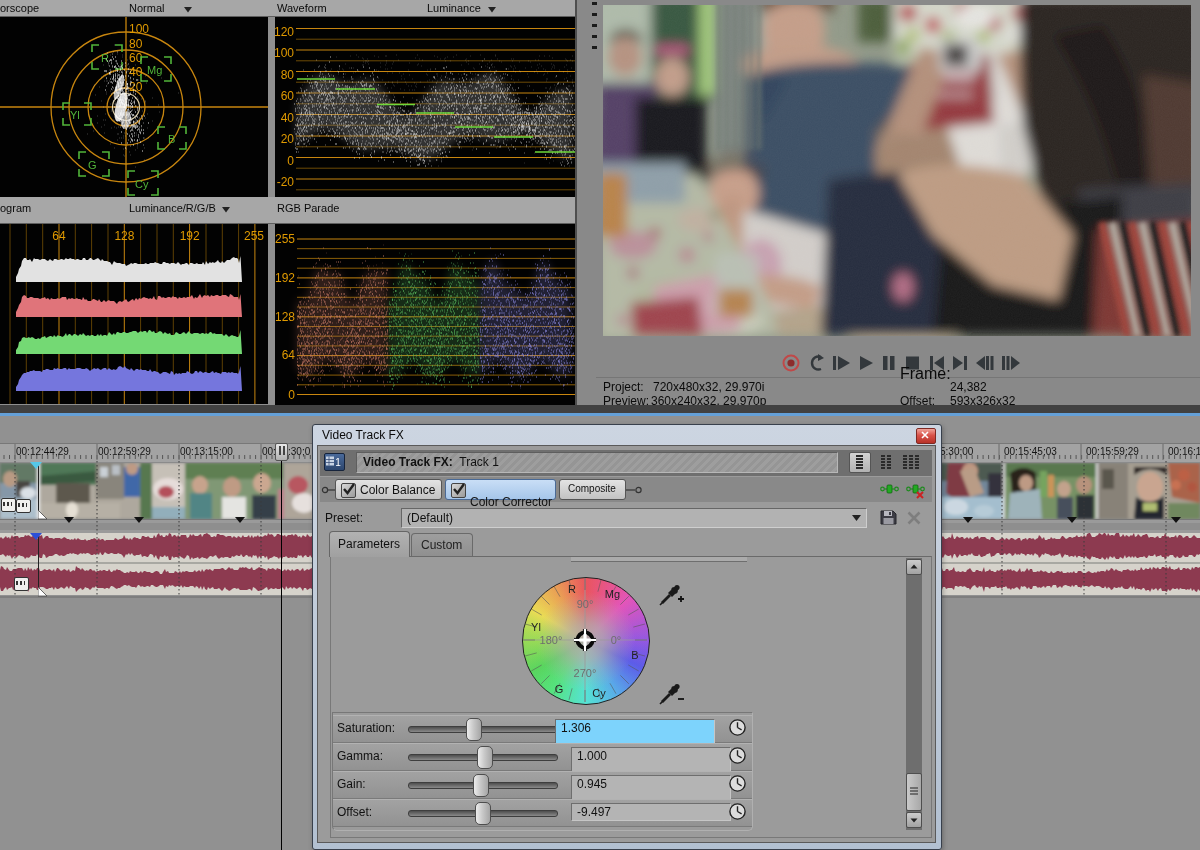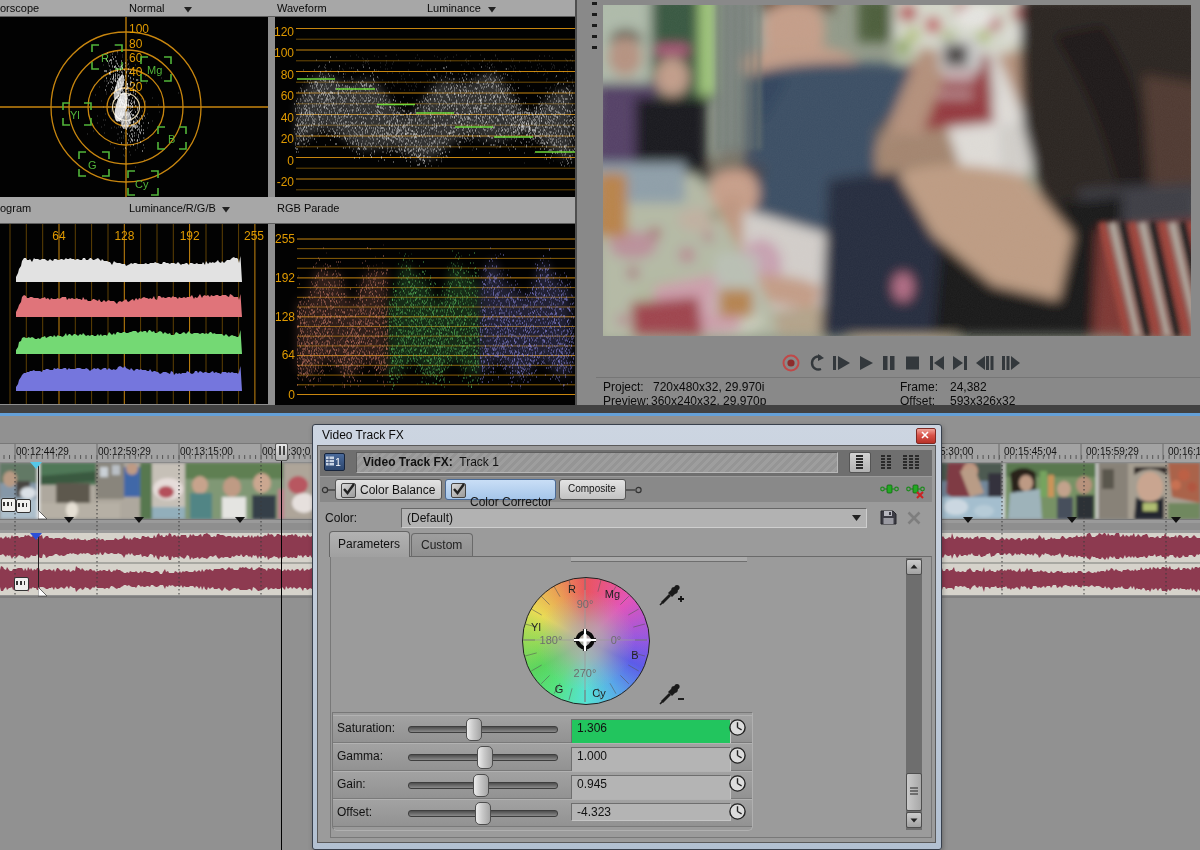--- a/index.html
+++ b/index.html
@@ -315,35 +315,35 @@
     <rect x="210.5" y="4" width="3" height="14" fill="#33383c"></rect>
     <rect x="222" y="4" width="3" height="14" fill="#33383c"></rect>
     <rect x="226.5" y="4" width="3" height="14" fill="#33383c"></rect>
     <path d="M231 4 L240 11 L231 18 Z" fill="#33383c"></path>
   </svg>
 <div style="position:absolute;left:596px;top:377px;width:604px;height:1px;background:#767676"></div>
 <div style="position:absolute;left:603px;top:380px;font-size:12px;color:#0a0a0a">Project:</div>
 <div style="position:absolute;left:653px;top:380px;font-size:12px;color:#0a0a0a">720x480x32, 29.970i</div>
 <div style="position:absolute;left:603px;top:394px;font-size:12px;color:#0a0a0a">Preview:</div>
 <div style="position:absolute;left:651px;top:394px;font-size:12px;color:#0a0a0a">360x240x32, 29.970p</div>
-<div style="position:absolute;left:900px;top:380px;font-size:12px;color:#0a0a0a">Frame:</div>
+<div style="position:absolute;left:900px;top:364px;font-size:16px;color:#0a0a0a">Frame:</div>
 <div style="position:absolute;left:950px;top:380px;font-size:12px;color:#0a0a0a">24,382</div>
 <div style="position:absolute;left:900px;top:394px;font-size:12px;color:#0a0a0a">Offset:</div>
 <div style="position:absolute;left:950px;top:394px;font-size:12px;color:#0a0a0a">593x326x32</div>
 <div style="position:absolute;left:0;top:405px;width:1200px;height:8px;background:#414141"></div>
 <div style="position:absolute;left:0;top:413px;width:1200px;height:3px;background:#64a0d8"></div>
 <div style="position:absolute;left:0;top:416px;width:1200px;height:434px;background:#919191"></div>
 <div style="position:absolute;left:0;top:443px;width:1200px;height:18px;background:#a3a3a3;border-top:1px solid #787878;border-bottom:1px solid #6a6a6a"></div>
 <div style="position:absolute;left:16px;top:446px;font-size:10px;color:#141414;white-space:nowrap">00:12:44;29</div>
 <div style="position:absolute;left:98px;top:446px;font-size:10px;color:#141414;white-space:nowrap">00:12:59;29</div>
 <div style="position:absolute;left:180px;top:446px;font-size:10px;color:#141414;white-space:nowrap">00:13:15;00</div>
 <div style="position:absolute;left:262px;top:446px;font-size:10px;color:#141414;white-space:nowrap">00:</div>
 <div style="position:absolute;left:288px;top:446px;font-size:10px;color:#141414;white-space:nowrap">:30;0</div>
 <div style="position:absolute;left:940px;top:446px;font-size:10px;color:#141414;white-space:nowrap">5:30;00</div>
-<div style="position:absolute;left:1004px;top:446px;font-size:10px;color:#141414;white-space:nowrap">00:15:45;04</div>
+<div style="position:absolute;left:1004px;top:446px;font-size:10px;color:#141414;white-space:nowrap">00:15:45;03</div>
 <div style="position:absolute;left:1086px;top:446px;font-size:10px;color:#141414;white-space:nowrap">00:15:59;29</div>
 <div style="position:absolute;left:1168px;top:446px;font-size:10px;color:#141414;white-space:nowrap">00:16:15</div>
 <svg width="1200" height="18" viewBox="0 0 1200 18" style="position:absolute;left:0;top:443px">
     <line x1="4.0" y1="12" x2="4.0" y2="16" stroke="#555" stroke-width="1"></line>
     <line x1="9.5" y1="12" x2="9.5" y2="16" stroke="#555" stroke-width="1"></line>
     <line x1="14.9" y1="12" x2="14.9" y2="16" stroke="#555" stroke-width="1"></line>
     <line x1="20.4" y1="12" x2="20.4" y2="16" stroke="#555" stroke-width="1"></line>
     <line x1="25.9" y1="12" x2="25.9" y2="16" stroke="#555" stroke-width="1"></line>
     <line x1="31.3" y1="12" x2="31.3" y2="16" stroke="#555" stroke-width="1"></line>
     <line x1="36.8" y1="12" x2="36.8" y2="16" stroke="#555" stroke-width="1"></line>
@@ -808,21 +808,21 @@
       <circle cx="16.5" cy="7" r="1.8" fill="none" stroke="#1d8a1d" stroke-width="1.2"></circle>
     </svg>
     <svg width="20" height="18" viewBox="0 0 20 18" style="position:absolute;left:588px;top:36px">
       <circle cx="2.5" cy="7" r="1.8" fill="none" stroke="#1d8a1d" stroke-width="1.2"></circle>
       <path d="M4.5 7 H7" stroke="#1d8a1d" stroke-width="1.2"></path>
       <rect x="7" y="3" width="5" height="8" rx="1" fill="#22aa22" stroke="#116611" stroke-width="0.8"></rect>
       <path d="M12 7 H14.5" stroke="#1d8a1d" stroke-width="1.2"></path>
       <circle cx="16.5" cy="7" r="1.8" fill="none" stroke="#1d8a1d" stroke-width="1.2"></circle>
       <path d="M11 10 L17 16 M17 10 L11 16" stroke="#cc2222" stroke-width="2"></path>
     </svg>
-    <div style="position:absolute;left:7px;top:65px;font-size:12px;color:#111">Color:</div>
+    <div style="position:absolute;left:7px;top:65px;font-size:12px;color:#111">Preset:</div>
     <div style="position:absolute;left:83px;top:62px;width:466px;height:20px;background:#b2b2b2;border:1px solid #666;border-right-color:#cecece;border-bottom-color:#cecece;box-sizing:border-box"></div>
     <div style="position:absolute;left:89px;top:65px;font-size:12px;color:#111">(Default)</div>
     <svg width="10" height="7" viewBox="0 0 10 7" style="position:absolute;left:534px;top:69px">
       <path d="M0 0 H9 L4.5 6 Z" fill="#222"></path>
     </svg>
     <svg width="17" height="17" viewBox="0 0 17 17" style="position:absolute;left:562px;top:63px">
       <path d="M1 2 H13 L16 5 V15 H1 Z" fill="#3c3c44" stroke="#26262c" stroke-width="1"></path>
       <rect x="4" y="2" width="8" height="5" fill="#b8b8c0"></rect>
       <rect x="9" y="3" width="2" height="3" fill="#3c3c44"></rect>
       <rect x="3.5" y="9" width="10" height="6" fill="#9a9aa2"></rect>
@@ -896,21 +896,21 @@
         <circle cx="16.5" cy="9.5" r="3.4" fill="#1a1a1a"></circle>
         <circle cx="19" cy="6.5" r="2.6" fill="#1a1a1a"></circle>
         <path d="M2 24 L4.5 21.5" stroke="#1a1a1a" stroke-width="1.6"></path>
         <path d="M20 19 h6" stroke="#111" stroke-width="1.8"></path>
       </svg>
       <div style="position:absolute;left:1px;top:155px;width:421px;height:119px;border:1px solid #777;border-bottom-color:#b0b0b0;border-right-color:#b0b0b0;border-radius:0 0 5px 5px;box-sizing:border-box"></div>
       <div style="position:absolute;left:2px;top:158px;width:419px;height:26px;background:linear-gradient(#a2a2a2,#929292);border-top:1px solid #b2b2b2;border-bottom:1px solid #7a7a7a"></div>
       <div style="position:absolute;left:6px;top:164px;font-size:12px;color:#111">Saturation:</div>
       <div style="position:absolute;left:77px;top:169px;width:148px;height:5px;background:linear-gradient(#4e4e4e,#8a8a8a);border:1px solid #3e3e3e;border-radius:3px"></div>
       <div style="position:absolute;left:135px;top:161px;width:14px;height:21px;background:linear-gradient(90deg,#ececec,#c9c9c9 45%,#a5a5a5);border:1px solid #4e4e4e;border-radius:5px"></div>
-      <div style="position:absolute;left:240px;top:162px;width:160px;height:34px;background:#22c55e;border:1px solid #6e6e6e;border-right-color:#c6c6c6;border-bottom-color:#c6c6c6;font-size:12px;color:#111;padding:1px 0 0 5px;box-sizing:border-box">1.306</div>
+      <div style="position:absolute;left:224px;top:162px;width:160px;height:34px;background:#7dd3fc;border:1px solid #6e6e6e;border-right-color:#c6c6c6;border-bottom-color:#c6c6c6;font-size:12px;color:#111;padding:1px 0 0 5px;box-sizing:border-box">1.306</div>
       <svg width="17" height="17" viewBox="0 0 17 17" style="position:absolute;left:398px;top:162px">
         <circle cx="8.5" cy="8.5" r="7.6" fill="#dcdcdc" stroke="#222" stroke-width="1.4"></circle>
         <path d="M8.5 8.5 L8.5 3.2 M8.5 8.5 L12.6 10.8" stroke="#222" stroke-width="1.4"></path>
       </svg>
       <div style="position:absolute;left:2px;top:186px;width:419px;height:26px;background:linear-gradient(#a2a2a2,#929292);border-top:1px solid #b2b2b2;border-bottom:1px solid #7a7a7a"></div>
       <div style="position:absolute;left:6px;top:192px;font-size:12px;color:#111">Gamma:</div>
       <div style="position:absolute;left:77px;top:197px;width:148px;height:5px;background:linear-gradient(#4e4e4e,#8a8a8a);border:1px solid #3e3e3e;border-radius:3px"></div>
       <div style="position:absolute;left:146px;top:189px;width:14px;height:21px;background:linear-gradient(90deg,#ececec,#c9c9c9 45%,#a5a5a5);border:1px solid #4e4e4e;border-radius:5px"></div>
       <div style="position:absolute;left:240px;top:190px;width:160px;height:36px;background:#b4b4b4;border:1px solid #6e6e6e;border-right-color:#c6c6c6;border-bottom-color:#c6c6c6;font-size:12px;color:#111;padding:1px 0 0 5px;box-sizing:border-box">1.000</div>
       <svg width="17" height="17" viewBox="0 0 17 17" style="position:absolute;left:398px;top:190px">
@@ -923,21 +923,21 @@
       <div style="position:absolute;left:142px;top:217px;width:14px;height:21px;background:linear-gradient(90deg,#ececec,#c9c9c9 45%,#a5a5a5);border:1px solid #4e4e4e;border-radius:5px"></div>
       <div style="position:absolute;left:240px;top:218px;width:160px;height:32px;background:#b4b4b4;border:1px solid #6e6e6e;border-right-color:#c6c6c6;border-bottom-color:#c6c6c6;font-size:12px;color:#111;padding:1px 0 0 5px;box-sizing:border-box">0.945</div>
       <svg width="17" height="17" viewBox="0 0 17 17" style="position:absolute;left:398px;top:218px">
         <circle cx="8.5" cy="8.5" r="7.6" fill="#dcdcdc" stroke="#222" stroke-width="1.4"></circle>
         <path d="M8.5 8.5 L8.5 3.2 M8.5 8.5 L12.6 10.8" stroke="#222" stroke-width="1.4"></path>
       </svg>
       <div style="position:absolute;left:2px;top:242px;width:419px;height:26px;background:linear-gradient(#a2a2a2,#929292);border-top:1px solid #b2b2b2;border-bottom:1px solid #7a7a7a"></div>
       <div style="position:absolute;left:6px;top:248px;font-size:12px;color:#111">Offset:</div>
       <div style="position:absolute;left:77px;top:253px;width:148px;height:5px;background:linear-gradient(#4e4e4e,#8a8a8a);border:1px solid #3e3e3e;border-radius:3px"></div>
       <div style="position:absolute;left:144px;top:245px;width:14px;height:21px;background:linear-gradient(90deg,#ececec,#c9c9c9 45%,#a5a5a5);border:1px solid #4e4e4e;border-radius:5px"></div>
-      <div style="position:absolute;left:240px;top:246px;width:160px;height:18px;background:#b4b4b4;border:1px solid #6e6e6e;border-right-color:#c6c6c6;border-bottom-color:#c6c6c6;font-size:12px;color:#111;padding:1px 0 0 5px;box-sizing:border-box">-4.323</div>
+      <div style="position:absolute;left:240px;top:246px;width:160px;height:18px;background:#b4b4b4;border:1px solid #6e6e6e;border-right-color:#c6c6c6;border-bottom-color:#c6c6c6;font-size:12px;color:#111;padding:1px 0 0 5px;box-sizing:border-box">-9.497</div>
       <svg width="17" height="17" viewBox="0 0 17 17" style="position:absolute;left:398px;top:246px">
         <circle cx="8.5" cy="8.5" r="7.6" fill="#dcdcdc" stroke="#222" stroke-width="1.4"></circle>
         <path d="M8.5 8.5 L8.5 3.2 M8.5 8.5 L12.6 10.8" stroke="#222" stroke-width="1.4"></path>
       </svg>
       <div style="position:absolute;left:575px;top:1px;width:16px;height:272px;background:#6e6e6e"></div>
       <div style="position:absolute;left:575px;top:2px;width:16px;height:16px;background:linear-gradient(#cccccc,#a2a2a2);border:1px solid #4e4e4e;border-radius:2px;box-sizing:border-box"></div>
       <svg width="16" height="16" viewBox="0 0 16 16" style="position:absolute;left:575px;top:2px">
         <path d="M4.5 9.5 L8 5.5 L11.5 9.5 Z" fill="#222"></path>
       </svg>
       <div style="position:absolute;left:575px;top:255px;width:16px;height:16px;background:linear-gradient(#cccccc,#a2a2a2);border:1px solid #4e4e4e;border-radius:2px;box-sizing:border-box"></div>

